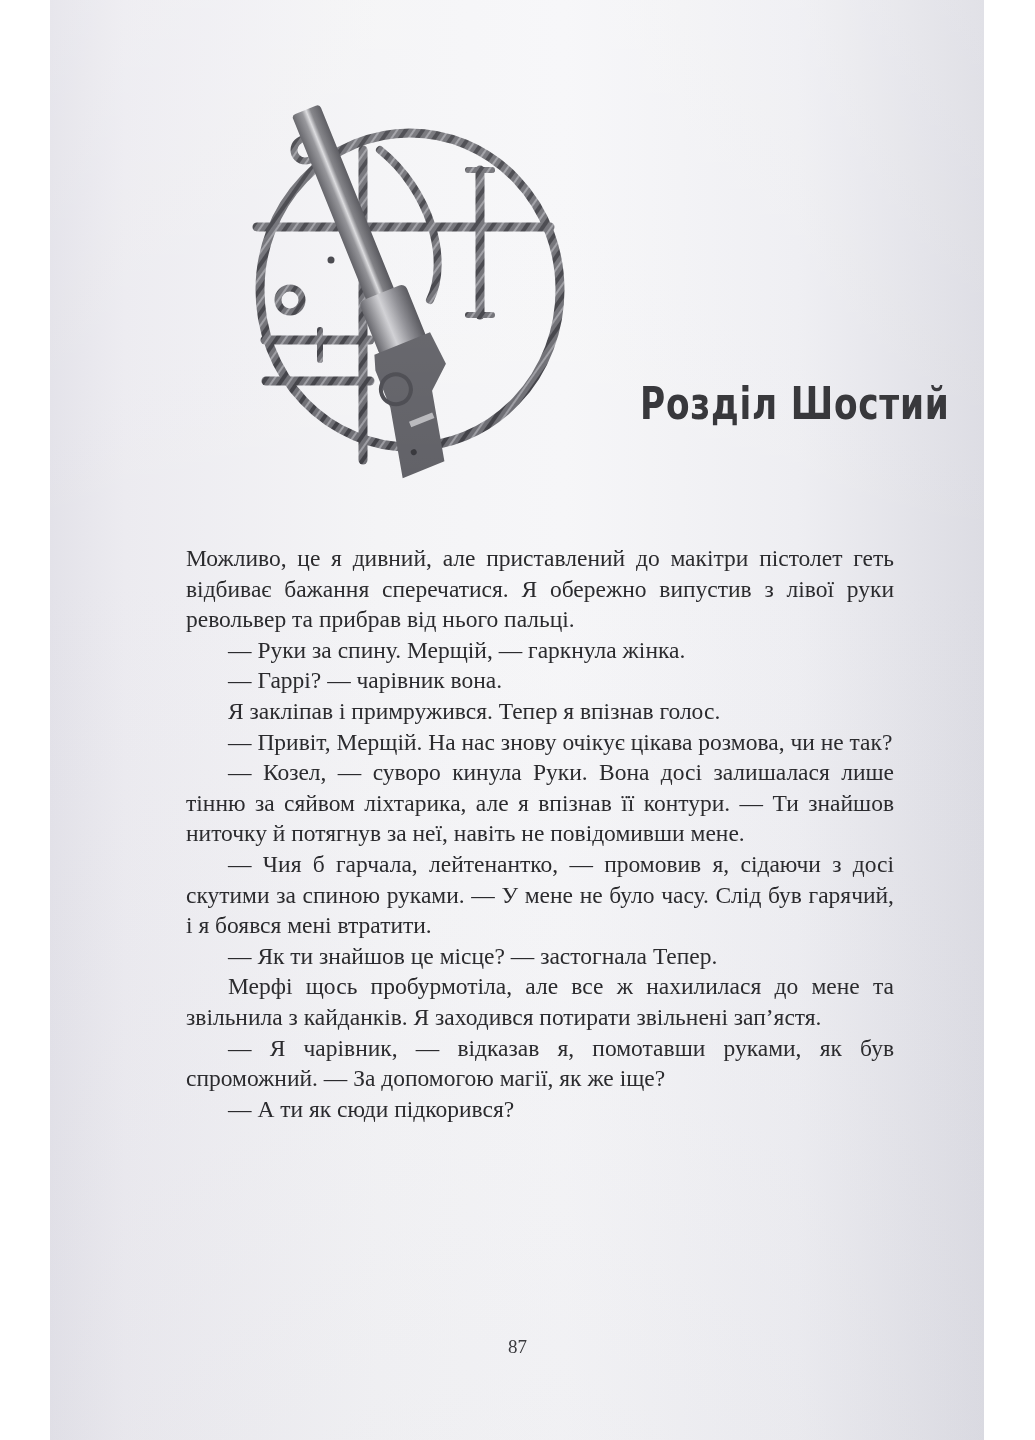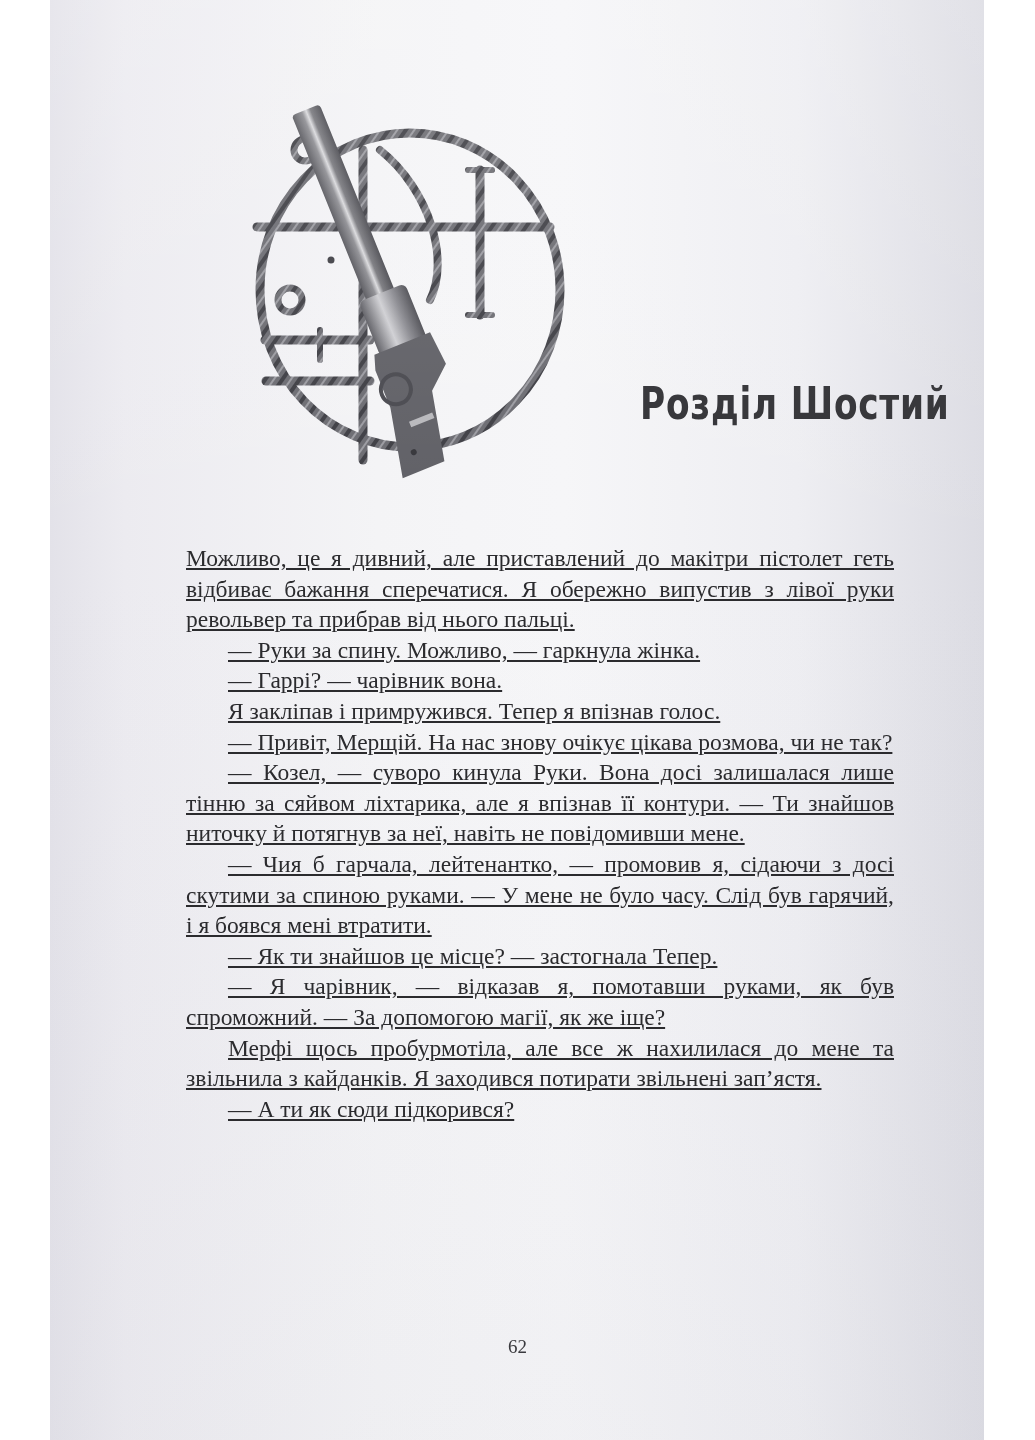--- a/index.html
+++ b/index.html
@@ -22,21 +22,21 @@
   .chapter-title {
     position: absolute; left: 590px; top: 378px; margin: 0;
     font-family: "DejaVu Sans", sans-serif; font-weight: bold;
     font-size: 44px; letter-spacing: 1px; color: #2f2f33;
     transform: scaleX(0.78); transform-origin: left top;
     white-space: nowrap;
   }
   .body-text {
     position: absolute; left: 186px; top: 543px; width: 708px;
     font-family: "Liberation Serif", "DejaVu Serif", serif;
-    font-size: 23.5px; line-height: 30.6px; color: #2b2b2e; text-decoration: underline;
+    font-size: 23.5px; line-height: 30.6px; color: #2b2b2e;
   }
   .body-text p {
     margin: 0; text-align: justify; text-align-last: left;
     hyphens: manual;
   }
   .body-text p.indent { text-indent: 42px; }
   .page-number {
     position: absolute; left: 0; top: 1336px; width: 1035px; text-align: center;
     font-family: "Liberation Serif", serif; font-size: 19px; color: #3a3a3e;
   }
@@ -91,25 +91,25 @@
       <rect x="312" y="420" width="25" height="6" fill="#b7b7bb"></rect>
       <circle cx="305" cy="450" r="3" fill="#333338"></circle>
     </g>
   </svg>
 
   <h1 class="chapter-title">Розділ Шостий</h1>
 </div>
 
 <div class="body-text">
   <p>Можливо, це я дивний, але приставлений до макітри пістолет геть відбиває бажання сперечатися. Я обережно випустив з лівої руки револьвер та прибрав від нього пальці.</p>
-  <p class="indent">— Руки за спину. Можливо, — гаркнула жінка.</p>
+  <p class="indent">— Руки за спину. Мерщій, — гаркнула жінка.</p>
   <p class="indent">— Гаррі? — чарівник вона.</p>
   <p class="indent">Я закліпав і примружився. Тепер я впізнав голос.</p>
   <p class="indent">— Привіт, Мерщій. На нас знову очікує цікава розмова, чи не так?</p>
   <p class="indent">— Козел, — суворо кинула Руки. Вона досі залишалася лише тінню за сяйвом ліхтарика, але я впізнав її контури. — Ти знайшов ниточку й потягнув за неї, навіть не повідомивши мене.</p>
   <p class="indent">— Чия б гарчала, лейтенантко, — промовив я, сідаючи з досі скутими за спиною руками. — У мене не було часу. Слід був гарячий, і я боявся мені втратити.</p>
   <p class="indent">— Як ти знайшов це місце? — застогнала Тепер.</p>
+  <p class="indent">Мерфі щось пробурмотіла, але все ж нахилилася до мене та звільнила з кайданків. Я заходився потирати звільнені зап’ястя.</p>
   <p class="indent">— Я чарівник, — відказав я, помотавши руками, як був спроможний. — За допомогою магії, як же іще?</p>
-  <p class="indent">Мерфі щось пробурмотіла, але все ж нахилилася до мене та звільнила з кайданків. Я заходився потирати звільнені зап’ястя.</p>
   <p class="indent">— А ти як сюди підкорився?</p>
 </div>
 
-<div class="page-number">62</div>
+<div class="page-number">87</div>
 
 </body></html>

